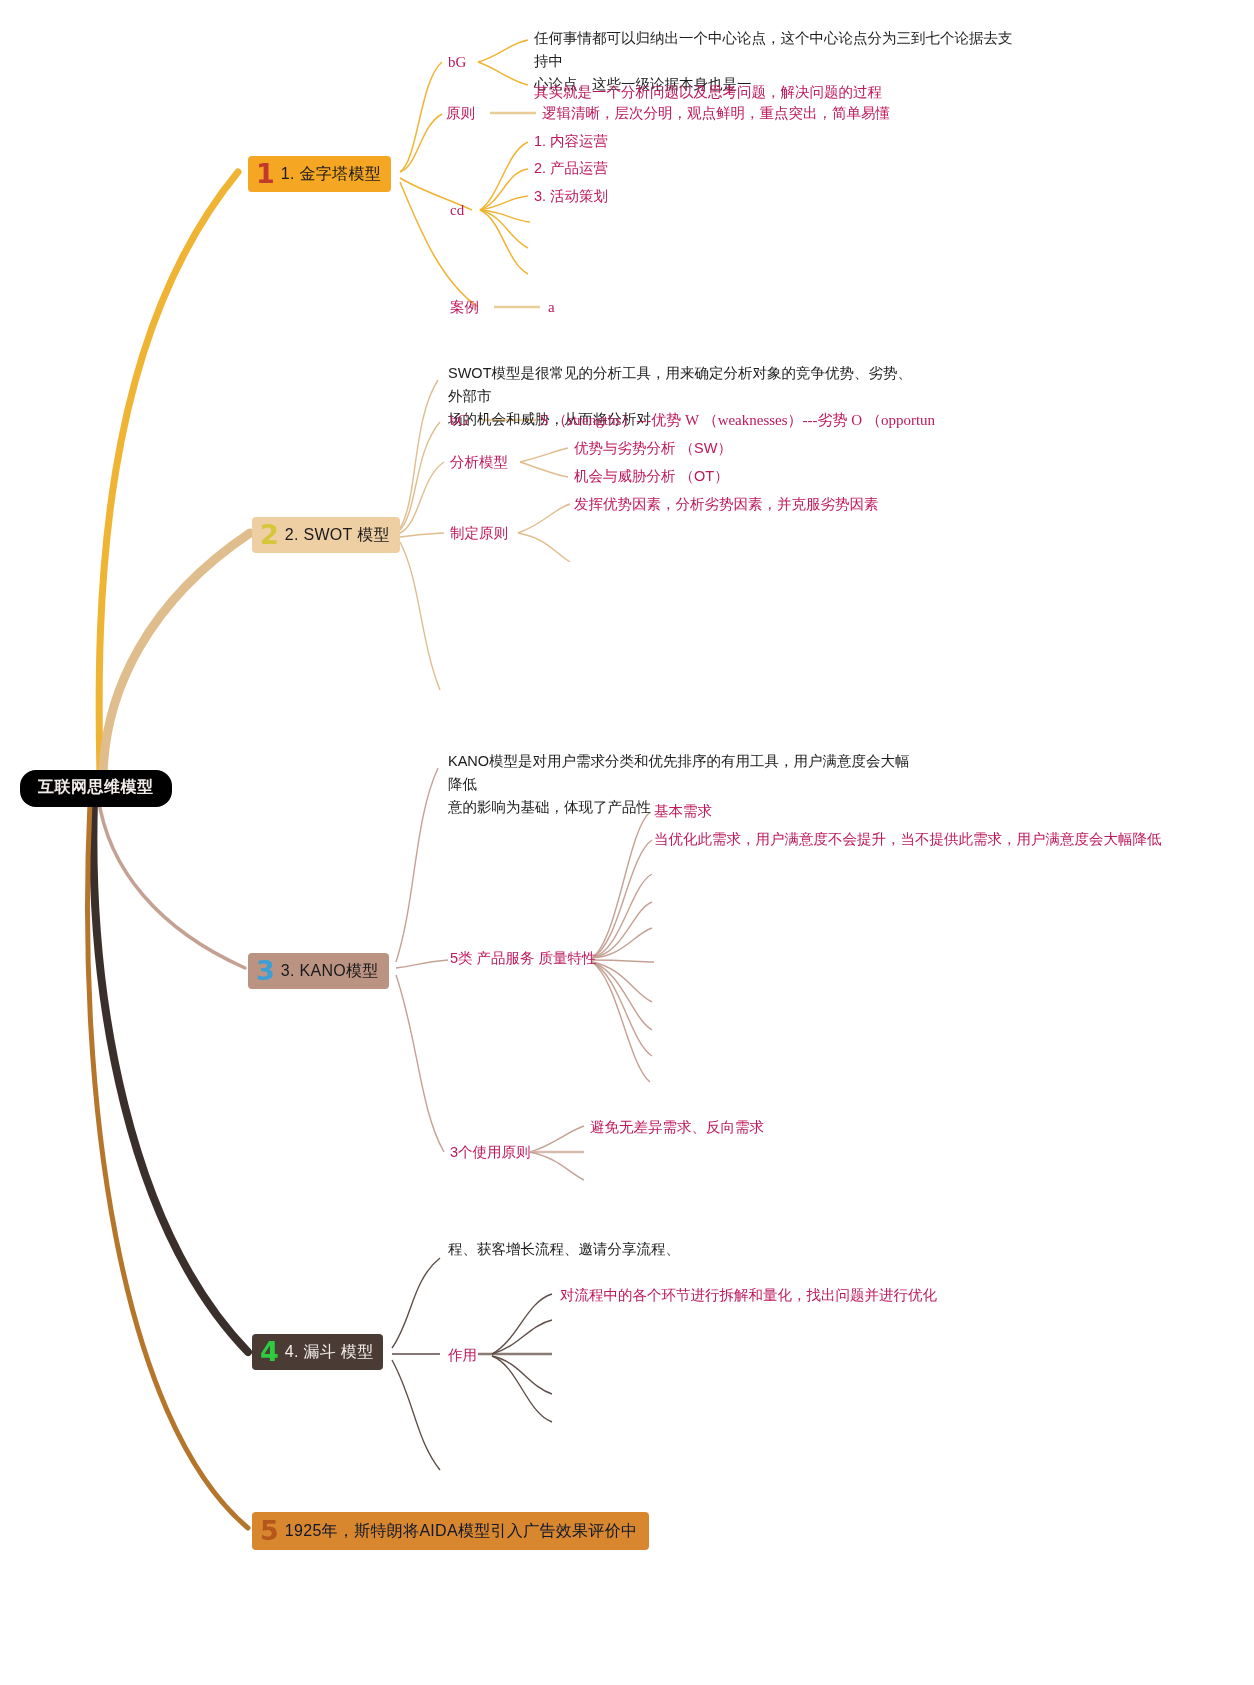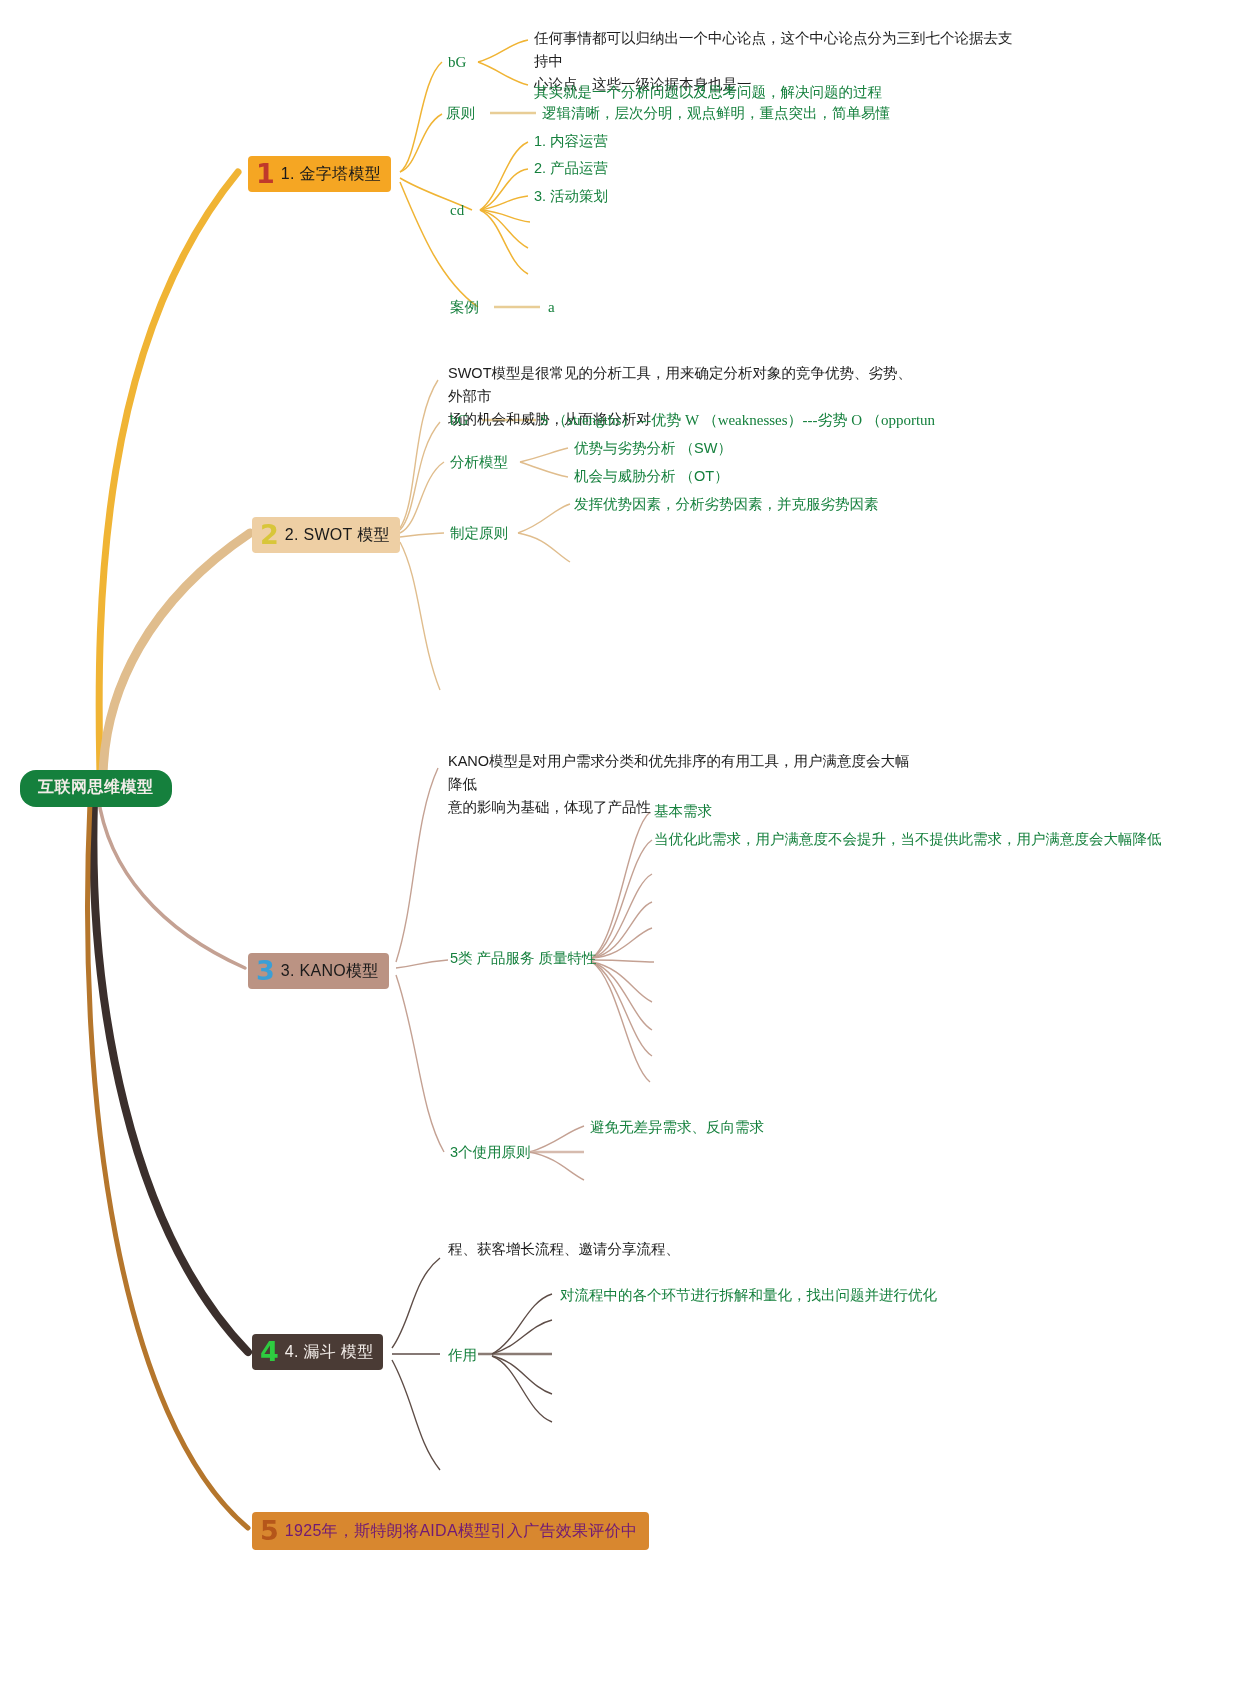--- a/index.html
+++ b/index.html
@@ -18,29 +18,29 @@
     white-space:nowrap;box-sizing:border-box;
   }
   .chip .num{
     font-weight:bold;font-size:27px;line-height:1;
     margin-right:6px;font-family:"DejaVu Sans",sans-serif;
   }
   .chip .ttl{font-size:16px;line-height:1;letter-spacing:.3px;}
 
   #root-node{
     position:absolute;left:20px;top:770px;
-    background:#15803d;color:#f2ece8;
+    background:#000000;color:#f2ece8;
     border-radius:16px;padding:7px 18px 9px 18px;
     font-size:16px;font-weight:bold;letter-spacing:.5px;
   }
 
   
   .lbl{
     position:absolute;font-size:14.5px;line-height:20px;
-    color:#15803d;white-space:nowrap;
+    color:#be185d;white-space:nowrap;
   }
   .lbl.serif{font-family:"Liberation Serif","DejaVu Serif",serif;font-size:15px;}
   .para{
     position:absolute;font-size:14.5px;line-height:23px;color:#1c1c1c;
   }
 </style>
 </head>
 <body>
 
 <div id="canvas">
@@ -199,16 +199,16 @@
 
   <div class="para" style="left:448px;top:1238px;width:470px;">
     <div>程、获客增长流程、邀请分享流程、</div>
   </div>
 
   <div class="lbl" style="left:448px;top:1345px;">作用</div>
   <div class="lbl" style="left:560px;top:1285px;">对流程中的各个环节进行拆解和量化，找出问题并进行优化</div>
 
   <div class="chip" style="left:252px;top:1512px;background:#d8872f;padding:5px 12px 6px 8px;">
     <span class="num" style="color:#b5561a;">5</span>
-    <span class="ttl" style="color:#701a75;">1925年，斯特朗将AIDA模型引入广告效果评价中</span>
+    <span class="ttl" style="color:#0f172a;">1925年，斯特朗将AIDA模型引入广告效果评价中</span>
   </div>
 
 </div>
 
 </body></html>

